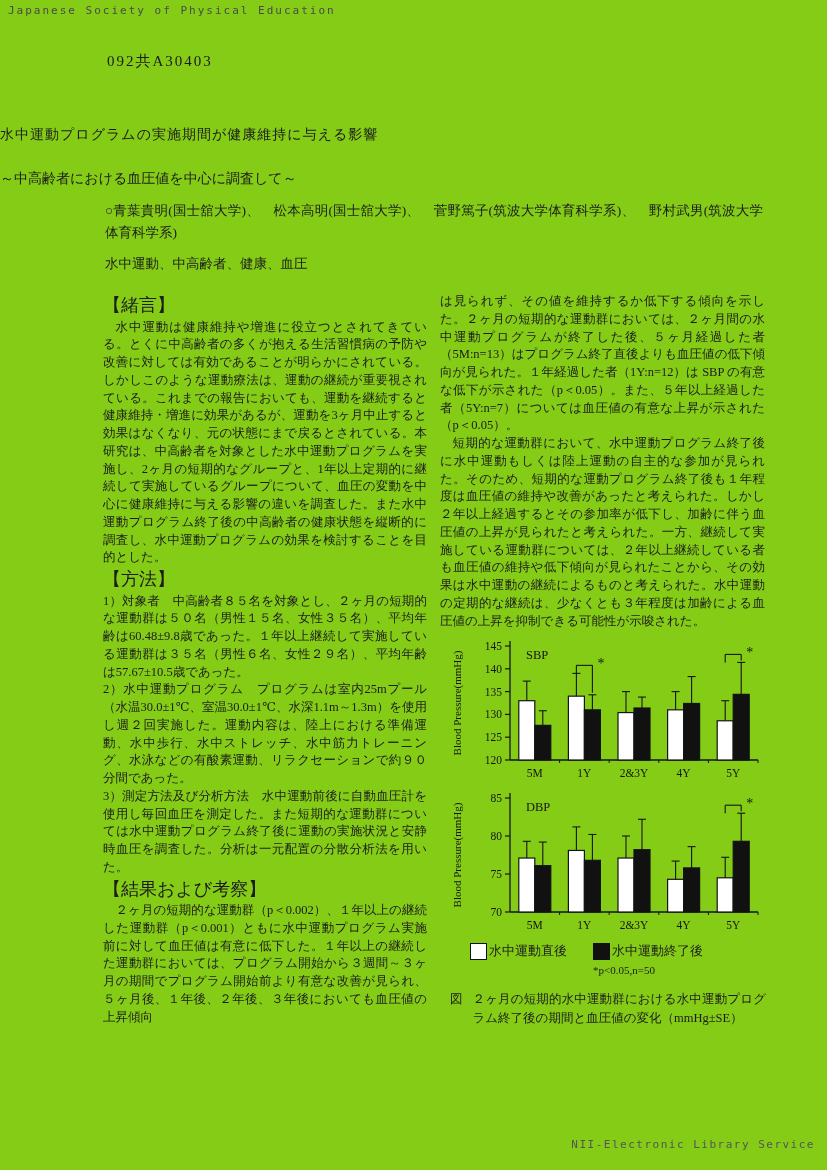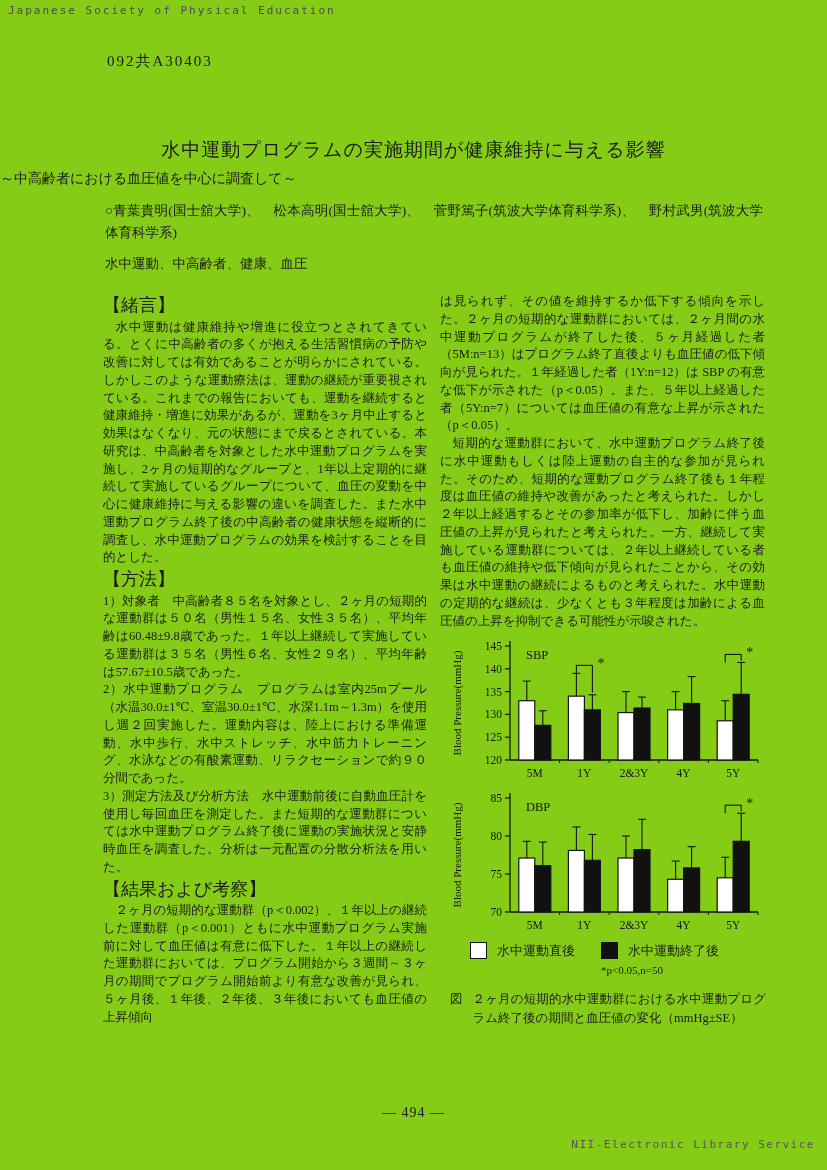--- a/index.html
+++ b/index.html
@@ -15,22 +15,22 @@
   .scan-header{
     position:absolute;left:8px;top:4px;
     font-family:"DejaVu Sans Mono","Liberation Mono",monospace;
     font-size:11px;letter-spacing:2px;color:#4a4a4a;
   }
   .doc-id{
     position:absolute;left:107px;top:52px;
     font-size:15px;letter-spacing:2px;
   }
   .title-main{
-    position:absolute;left:0;top:137px;width:100%;
-    text-align:center;font-size:19px;letter-spacing:1px;
+    position:absolute;left:0;top:126px;width:100%;
+    font-size:14px;letter-spacing:1px;
   }
   .title-sub{
     position:absolute;left:0;top:170px;width:100%;
     font-size:14px;
   }
   .authors{
     position:absolute;left:105px;top:200px;width:658px;
     font-size:13.5px;line-height:1.65;text-align:justify;
   }
   .keywords{
@@ -47,21 +47,21 @@
   .sec-head{margin:0;font-size:18px;}
   .sec-head.spaced{}
   .method-item{margin:0;}
   
   .fig-block{margin-top:6px;margin-left:8px;width:318px;}
   .chart-svg{display:block;}
   .fig-legend{
     display:flex;align-items:flex-start;gap:26px;
     margin:2px 0 0 22px;font-size:13px;
   }
-  .leg-item{display:flex;gap:10px;}
+  .leg-item{display:flex;align-items:center;gap:2px;}
   .swatch{display:inline-block;width:15px;height:15px;border:1.3px solid #111;}
   .swatch.white{background:#fff;}
   .swatch.black{background:#111;}
   .leg-note{margin-top:2px;font-size:11px;display:flex;}
   .fig-caption{
     display:flex;gap:10px;margin:12px 0 0 2px;
     font-size:12.5px;line-height:1.5;
   }
   .page-number{
     position:absolute;left:0;top:1105px;width:100%;
@@ -253,17 +253,16 @@
 
         <div class="fig-caption">
           <span>図</span>
           <span>２ヶ月の短期的水中運動群における水中運動プログラム終了後の期間と血圧値の変化（mmHg±SE）</span>
         </div>
       </div>
     </div>
 
   </div>
 
-  <div class="page-number">― 494 ―</div>
 
   <div class="nii-footer">NII-Electronic Library Service</div>
 
 </div>
 
 </body></html>

